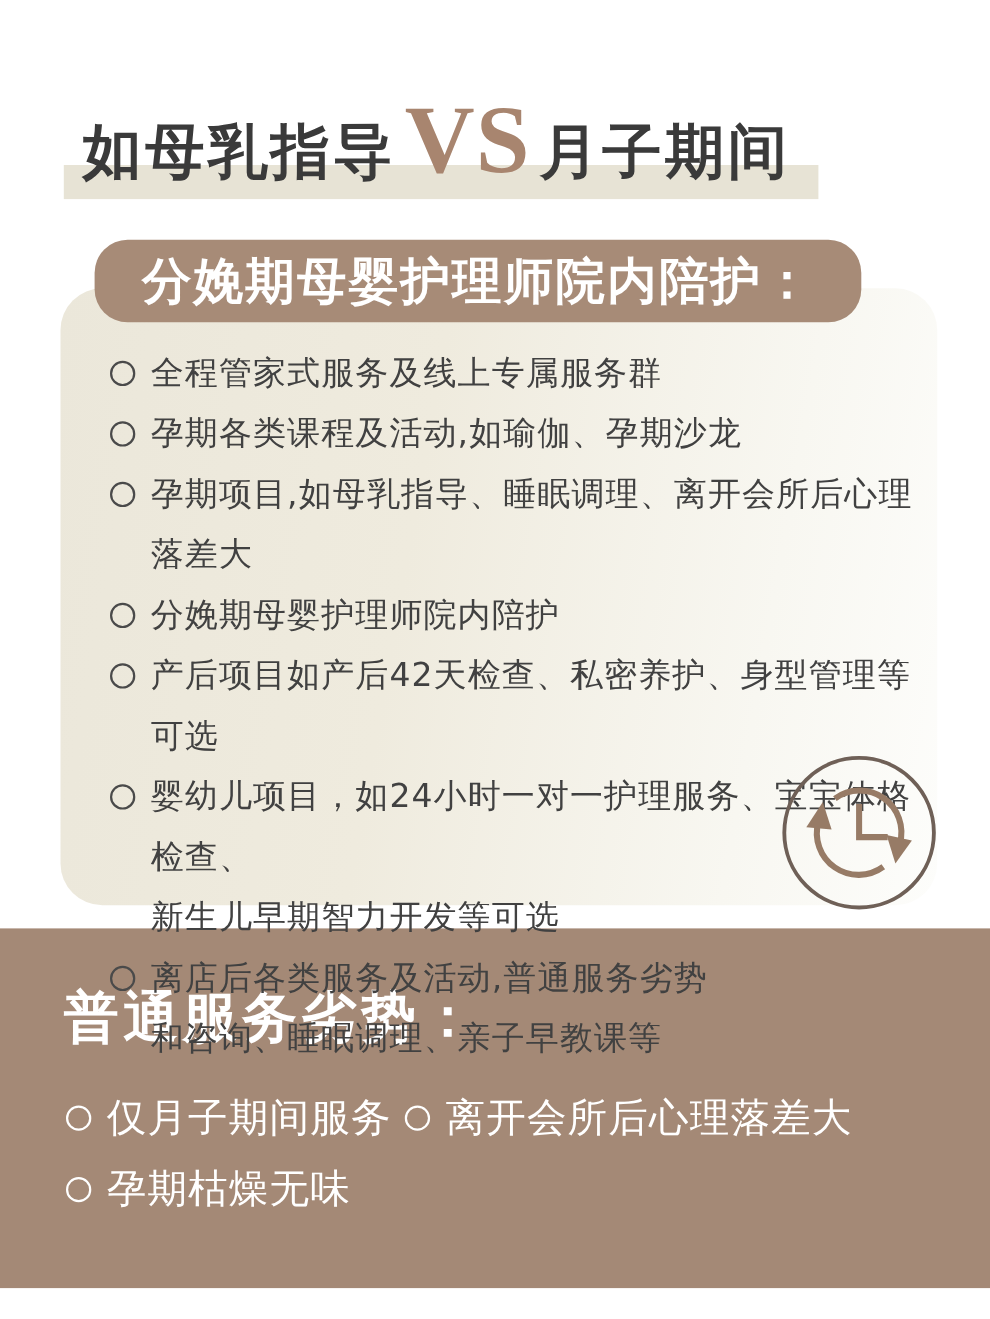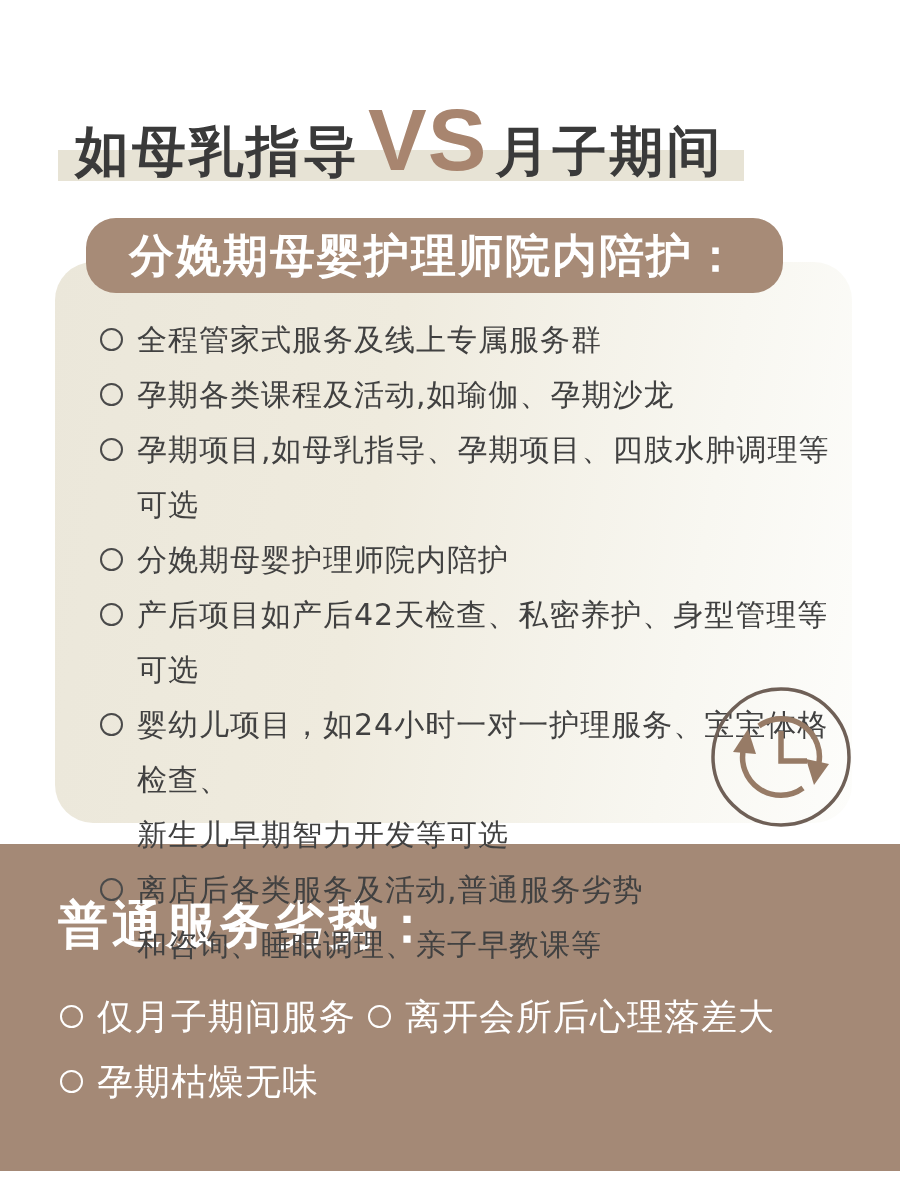--- a/index.html
+++ b/index.html
@@ -19,23 +19,23 @@
   .title-row{
     position:absolute;left:75px;top:84px;z-index:2;
     display:flex;align-items:baseline;white-space:nowrap;
   }
   .t-cn{
     font-family:"DejaVu Serif","Liberation Serif",serif;font-weight:700;
     font-size:54px;letter-spacing:3px;color:var(--title-text,#3a3a3a);
     line-height:1.75;
   }
   .t-vs{
-    font-family:Liberation Sans, sans-serif;font-weight:700;
+    font-family:Liberation Serif, serif;font-weight:700;
     font-size:88px;color:var(--vs-text,#a8856f);line-height:1;
-    margin:12px 8px;letter-spacing:1px;
+    margin:0 8px;letter-spacing:1px;
   }
 
   
   .card{
     position:absolute;left:55px;top:262px;width:797px;height:561px;
     border-radius:38px;z-index:1;
     background:linear-gradient(100deg,
       var(--card-gradient-start,#ebe7da) 0%,
       #efebde 40%,
       #f8f7f1 78%,
@@ -116,21 +116,21 @@
       </li>
       <li class="adv-item">
         <span class="bullet"></span>
         <div class="item-text">
           <div>孕期各类课程及活动,如瑜伽、孕期沙龙</div>
         </div>
       </li>
       <li class="adv-item">
         <span class="bullet"></span>
         <div class="item-text">
-          <div>孕期项目,如母乳指导、孕期项目、四肢水肿调理等可选</div>
+          <div>孕期项目,如母乳指导、睡眠调理、离开会所后心理落差大</div>
         </div>
       </li>
       <li class="adv-item">
         <span class="bullet"></span>
         <div class="item-text">
           <div>分娩期母婴护理师院内陪护</div>
         </div>
       </li>
       <li class="adv-item">
         <span class="bullet"></span>

